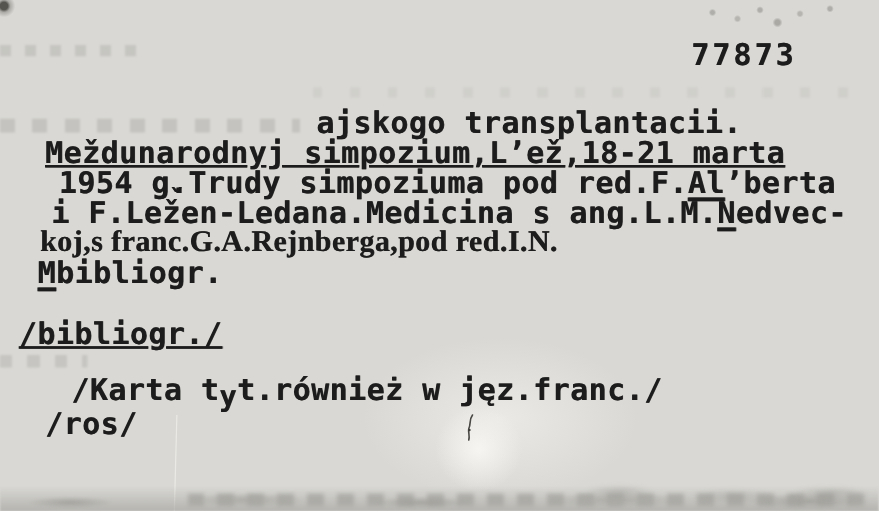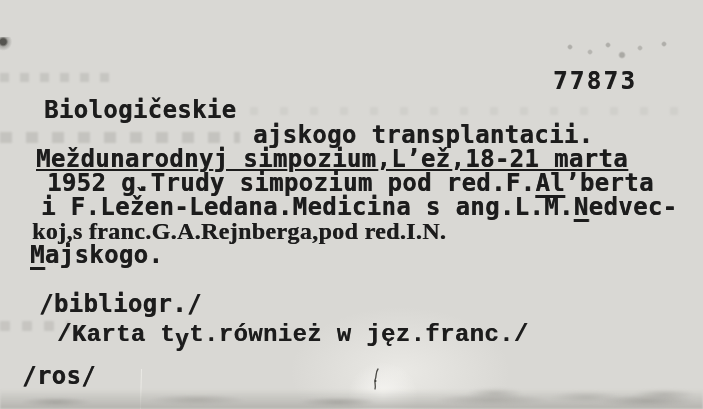--- a/index.html
+++ b/index.html
@@ -1,40 +1,40 @@
 <!DOCTYPE html>
 <html><head>
 <meta charset="utf-8">
 <style>
   html,body{margin:0;padding:0;}
   body{
     width:703px;height:409px;position:relative;overflow:hidden;
     background:#d9d8d4;
     font-family:"DejaVu Sans Mono","Liberation Mono",monospace;
   }
-  .card{position:absolute;inset:0;margin-top:37px;}
+  .card{position:absolute;inset:0;}
   .line{
     position:absolute;
     font-size:24px;font-weight:bold;line-height:24px;
     letter-spacing:0.35px;white-space:pre;
     color:#1c1c1c;
     text-shadow:0.4px 0 0 rgba(20,20,20,0.8);
   }
   .num{left:553px;top:32px;letter-spacing:2.4px;}
   .l0{left:44px;top:61px;}
   .l1{left:253px;top:86px;}
   .l2{left:36px;top:110px;text-decoration:underline;}
   .l3{left:47px;top:134px;}
   .l4{left:41px;top:158px;}
   .l5{left:32px;top:182px;font-family:Liberation Serif, serif;}
   .l6{left:30px;top:206px;}
   .l7{left:59px;top:231px;}
-  .l8{left:39px;top:255px;}
-  .l9{left:57px;top:286px;font-family:Liberation Mono, monospace;}
-  .l10{left:22px;top:327px;text-align:center;}
+  .l8{left:15px;top:255px;text-decoration:underline;}
+  .l9{left:57px;top:300px;}
+  .l10{left:36px;top:327px;text-align:center;}
 
   
   .seg-u{text-decoration:underline;text-decoration-thickness:2.5px;text-underline-offset:4px;}
   .seg-sup{font-size:16px;position:relative;top:-9px;letter-spacing:0;}
   .seg-sub{font-size:23px;position:relative;top:5px;}
   .seg-stray{display:inline-block;width:0;position:relative;left:-16px;top:13px;font-size:22px;}
 
   
   .tex{position:absolute;pointer-events:none;}
   .corner-speck{left:0;top:0;width:16px;height:16px;
@@ -94,23 +94,22 @@
   <div class="tex crease"></div>
   <div class="tex ghost-text"></div>
   <div class="tex bottom-band"></div>
   <div class="tex br-mottle"></div>
   <svg class="tex ink-mark" viewBox="0 0 22 26">
     <path d="M12 2 C 9 6, 11 9, 9 13 C 8.5 16, 10 19, 9 22" fill="none" stroke="#4a4945" stroke-width="1.3" stroke-linecap="round"></path>
     <circle cx="9.5" cy="14" r="1" fill="#3c3b37"></circle>
   </svg>
 
   <div class="line num">77873</div>
-  <div class="line l0"><span>Biologičeskie</span></div>
   <div class="line l1"><span>ajskogo transplantacii.</span></div>
   <div class="line l2"><span>Meždunarodnyj simpozium,L’ež,18-21 marta</span></div>
-  <div class="line l3"><span>1952 g.</span><span class="seg-stray">ˇ</span><span>Trudy simpozium pod red.F.</span><span class="seg-u">Al</span><span>’berta</span></div>
+  <div class="line l3"><span>1954 g.</span><span class="seg-stray">ˇ</span><span>Trudy simpoziuma pod red.F.</span><span class="seg-u">Al</span><span>’berta</span></div>
   <div class="line l4"><span>i F.Ležen-Ledana.Medicina s ang.L.M.</span><span class="seg-u">N</span><span>edvec-</span></div>
   <div class="line l5"><span>koj,s franc.G.A.Rejnberga,pod red.I.N.</span></div>
-  <div class="line l6"><span class="seg-u">M</span><span>ajskogo.</span></div>
+  <div class="line l6"><span class="seg-u">M</span><span>bibliogr.</span></div>
   <div class="line l8"><span>/bibliogr./</span></div>
   <div class="line l9"><span>/Karta t</span><span class="seg-sub">y</span><span>t.również w jęz.franc./</span></div>
   <div class="line l10"><span>/ros/</span></div>
 </div>
 
 </body></html>

